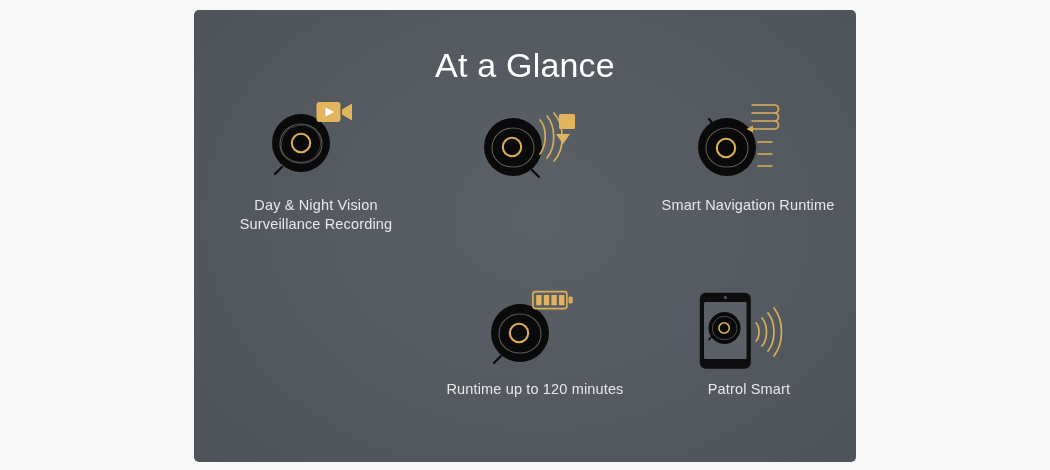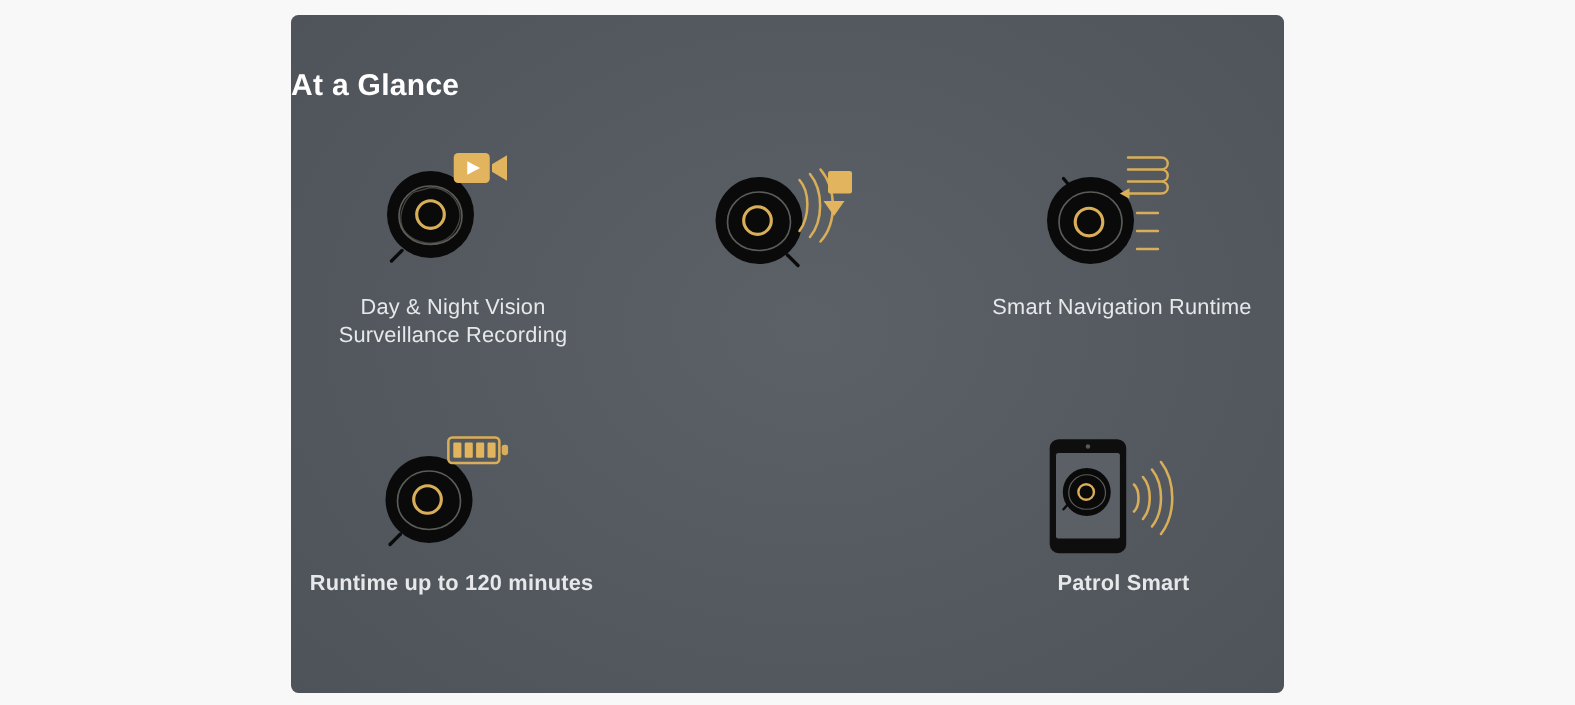--- a/index.html
+++ b/index.html
@@ -31,53 +31,53 @@
     background:
       radial-gradient(ellipse 70% 80% at 52% 46%, #5c6168 0%, #565b62 42%, #4e535a 100%);
     overflow: hidden;
   }
 
   .card-title {
     position: absolute;
     top: 36px;
     left: 0;
     width: 100%;
-    text-align: left;
+    text-align: center;
     color: #ffffff;
-    font-size: 20px;
-    font-weight: bold;
+    font-size: 34px;
+    font-weight: normal;
     letter-spacing: 0.2px;
   }
 
   
   .row {
     position: absolute;
     display: flex;
-    justify-content: space-between;
+    justify-content: flex-end;
   }
   .row-top {
     top: 88px;
     left: 0;
     width: 662px;
     gap: 0px;
   }
   .row-bottom {
     top: 272px;
     left: 0;
     width: 662px;
     gap: 0px;
   }
 
   .feature {
     width: 216px;
     display: flex;
     flex-direction: column;
     align-items: center;
   }
-  .feature-bottom { width: 214px; font-weight: bold; }
+  .feature-bottom { width: 214px; }
 
   .art {
     position: relative;
     width: 120px;
     height: 92px;
   }
 
   .caption {
     margin-top: 6px;
     text-align: center;

